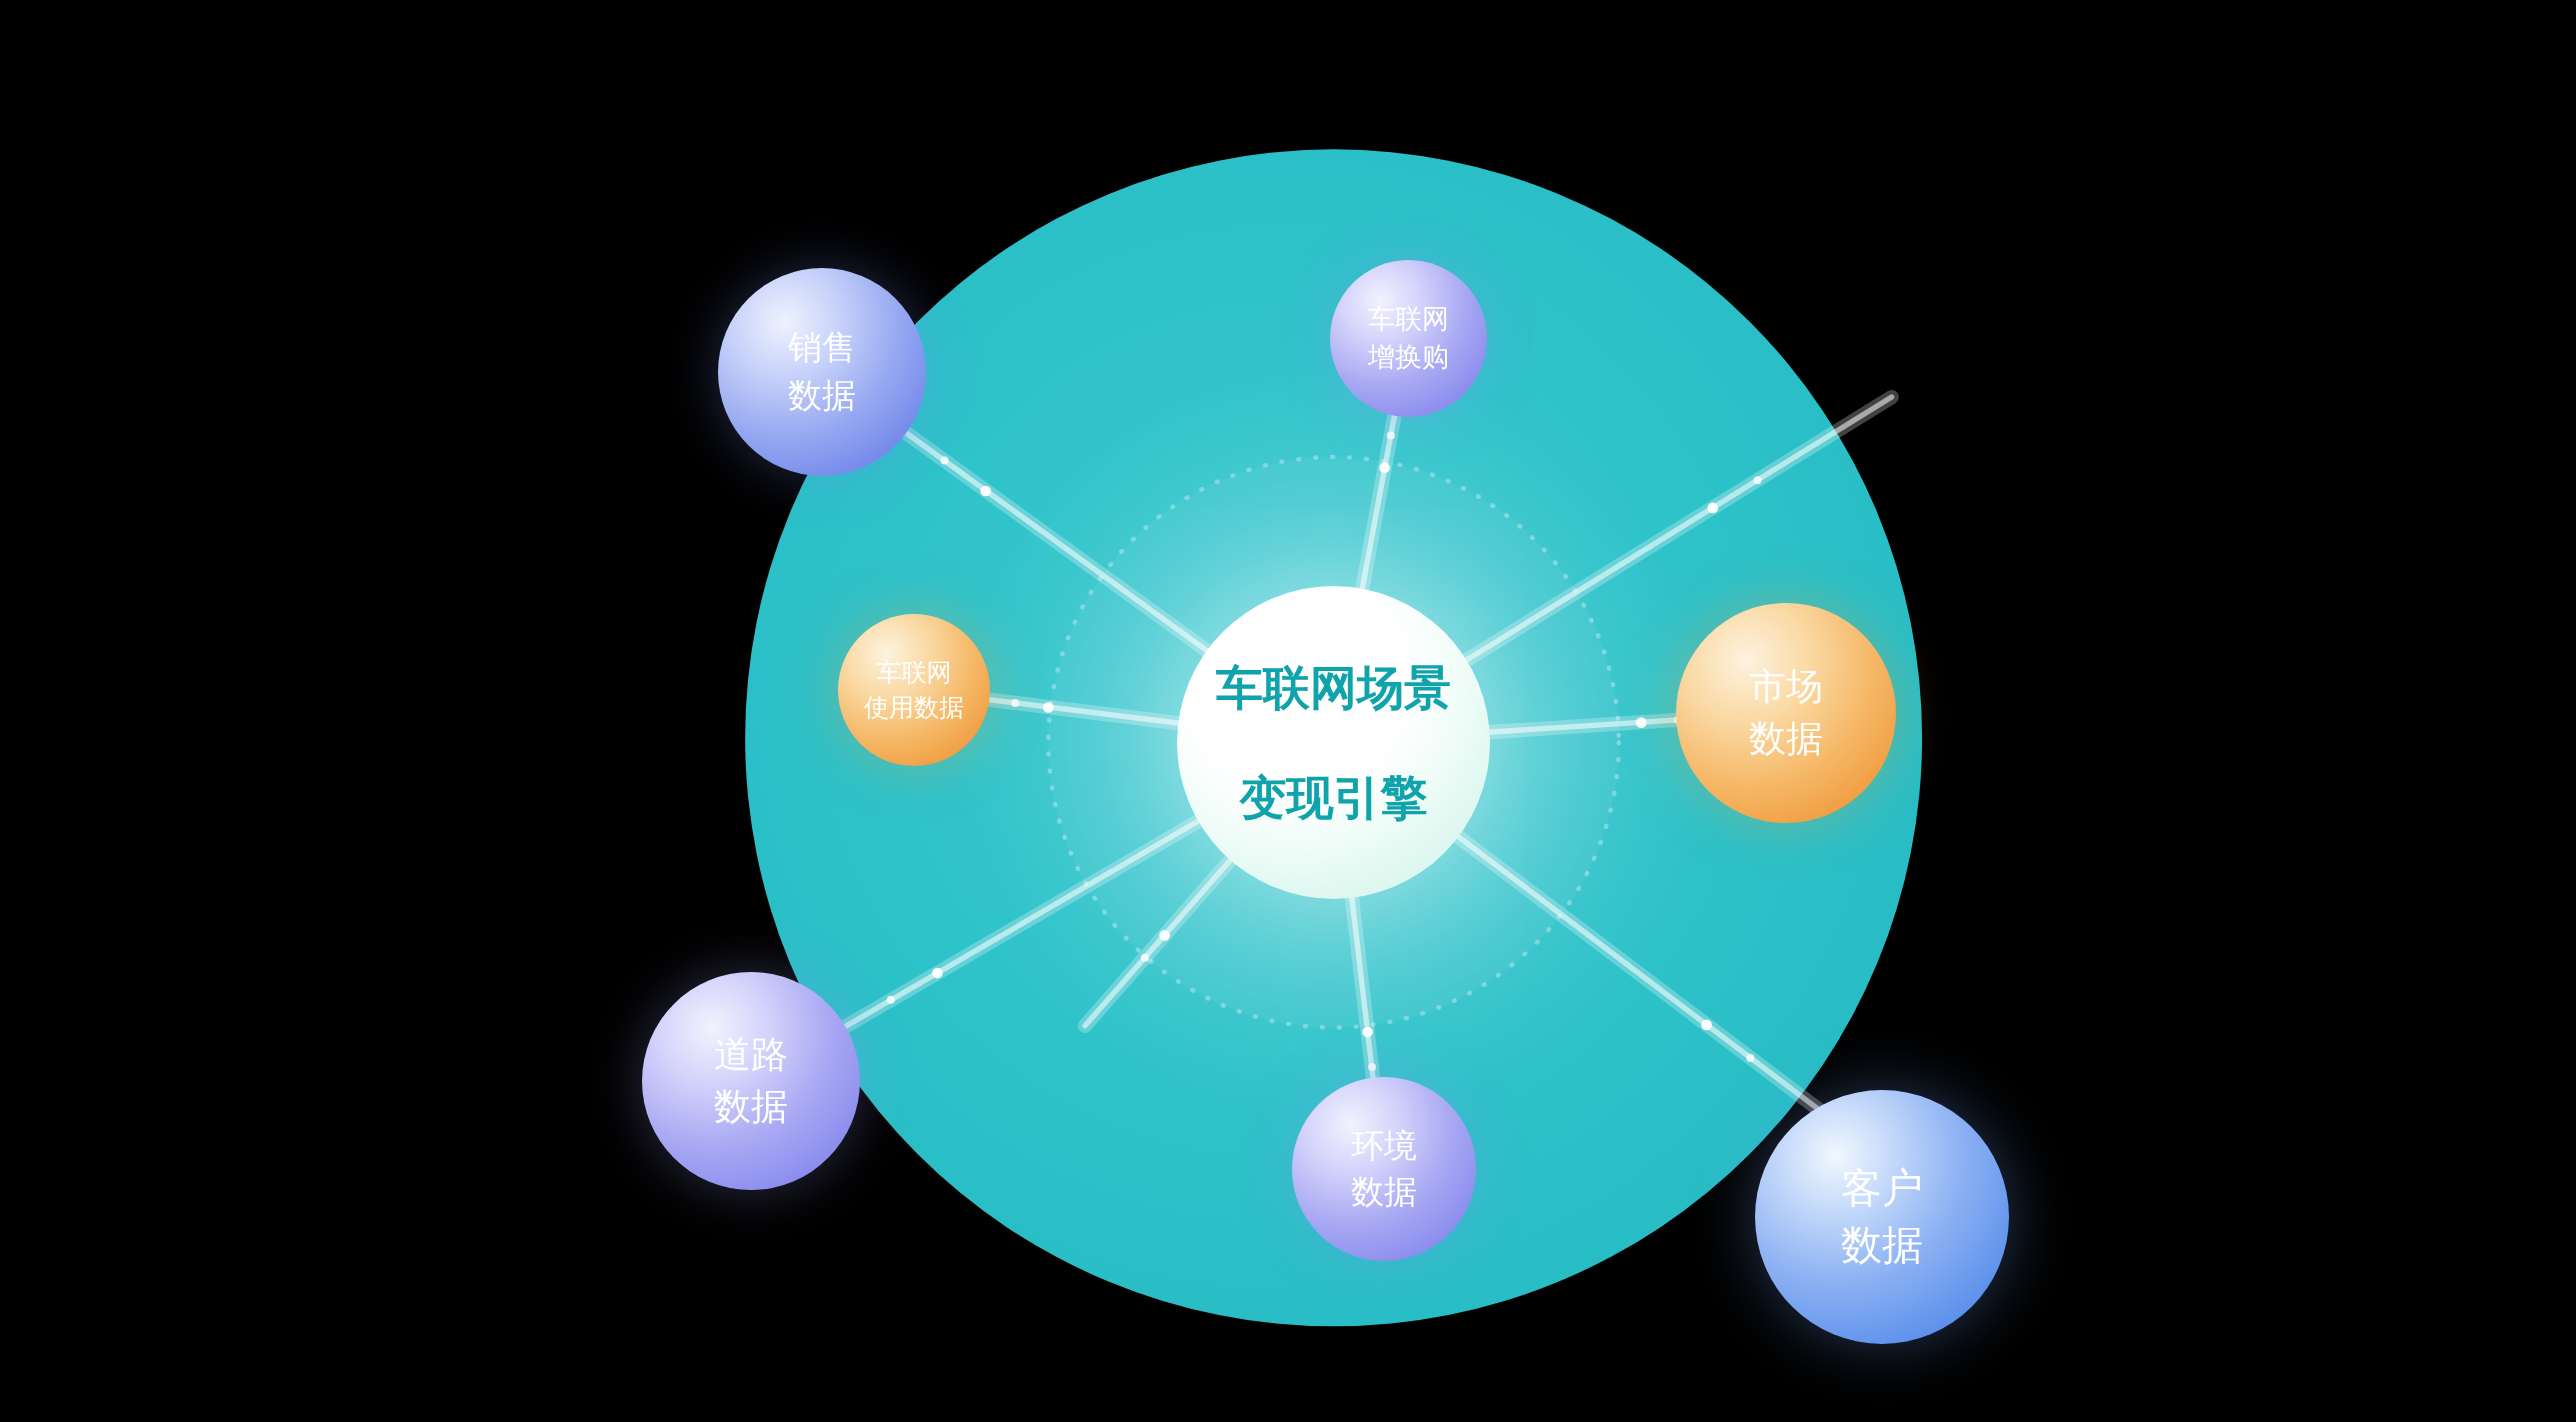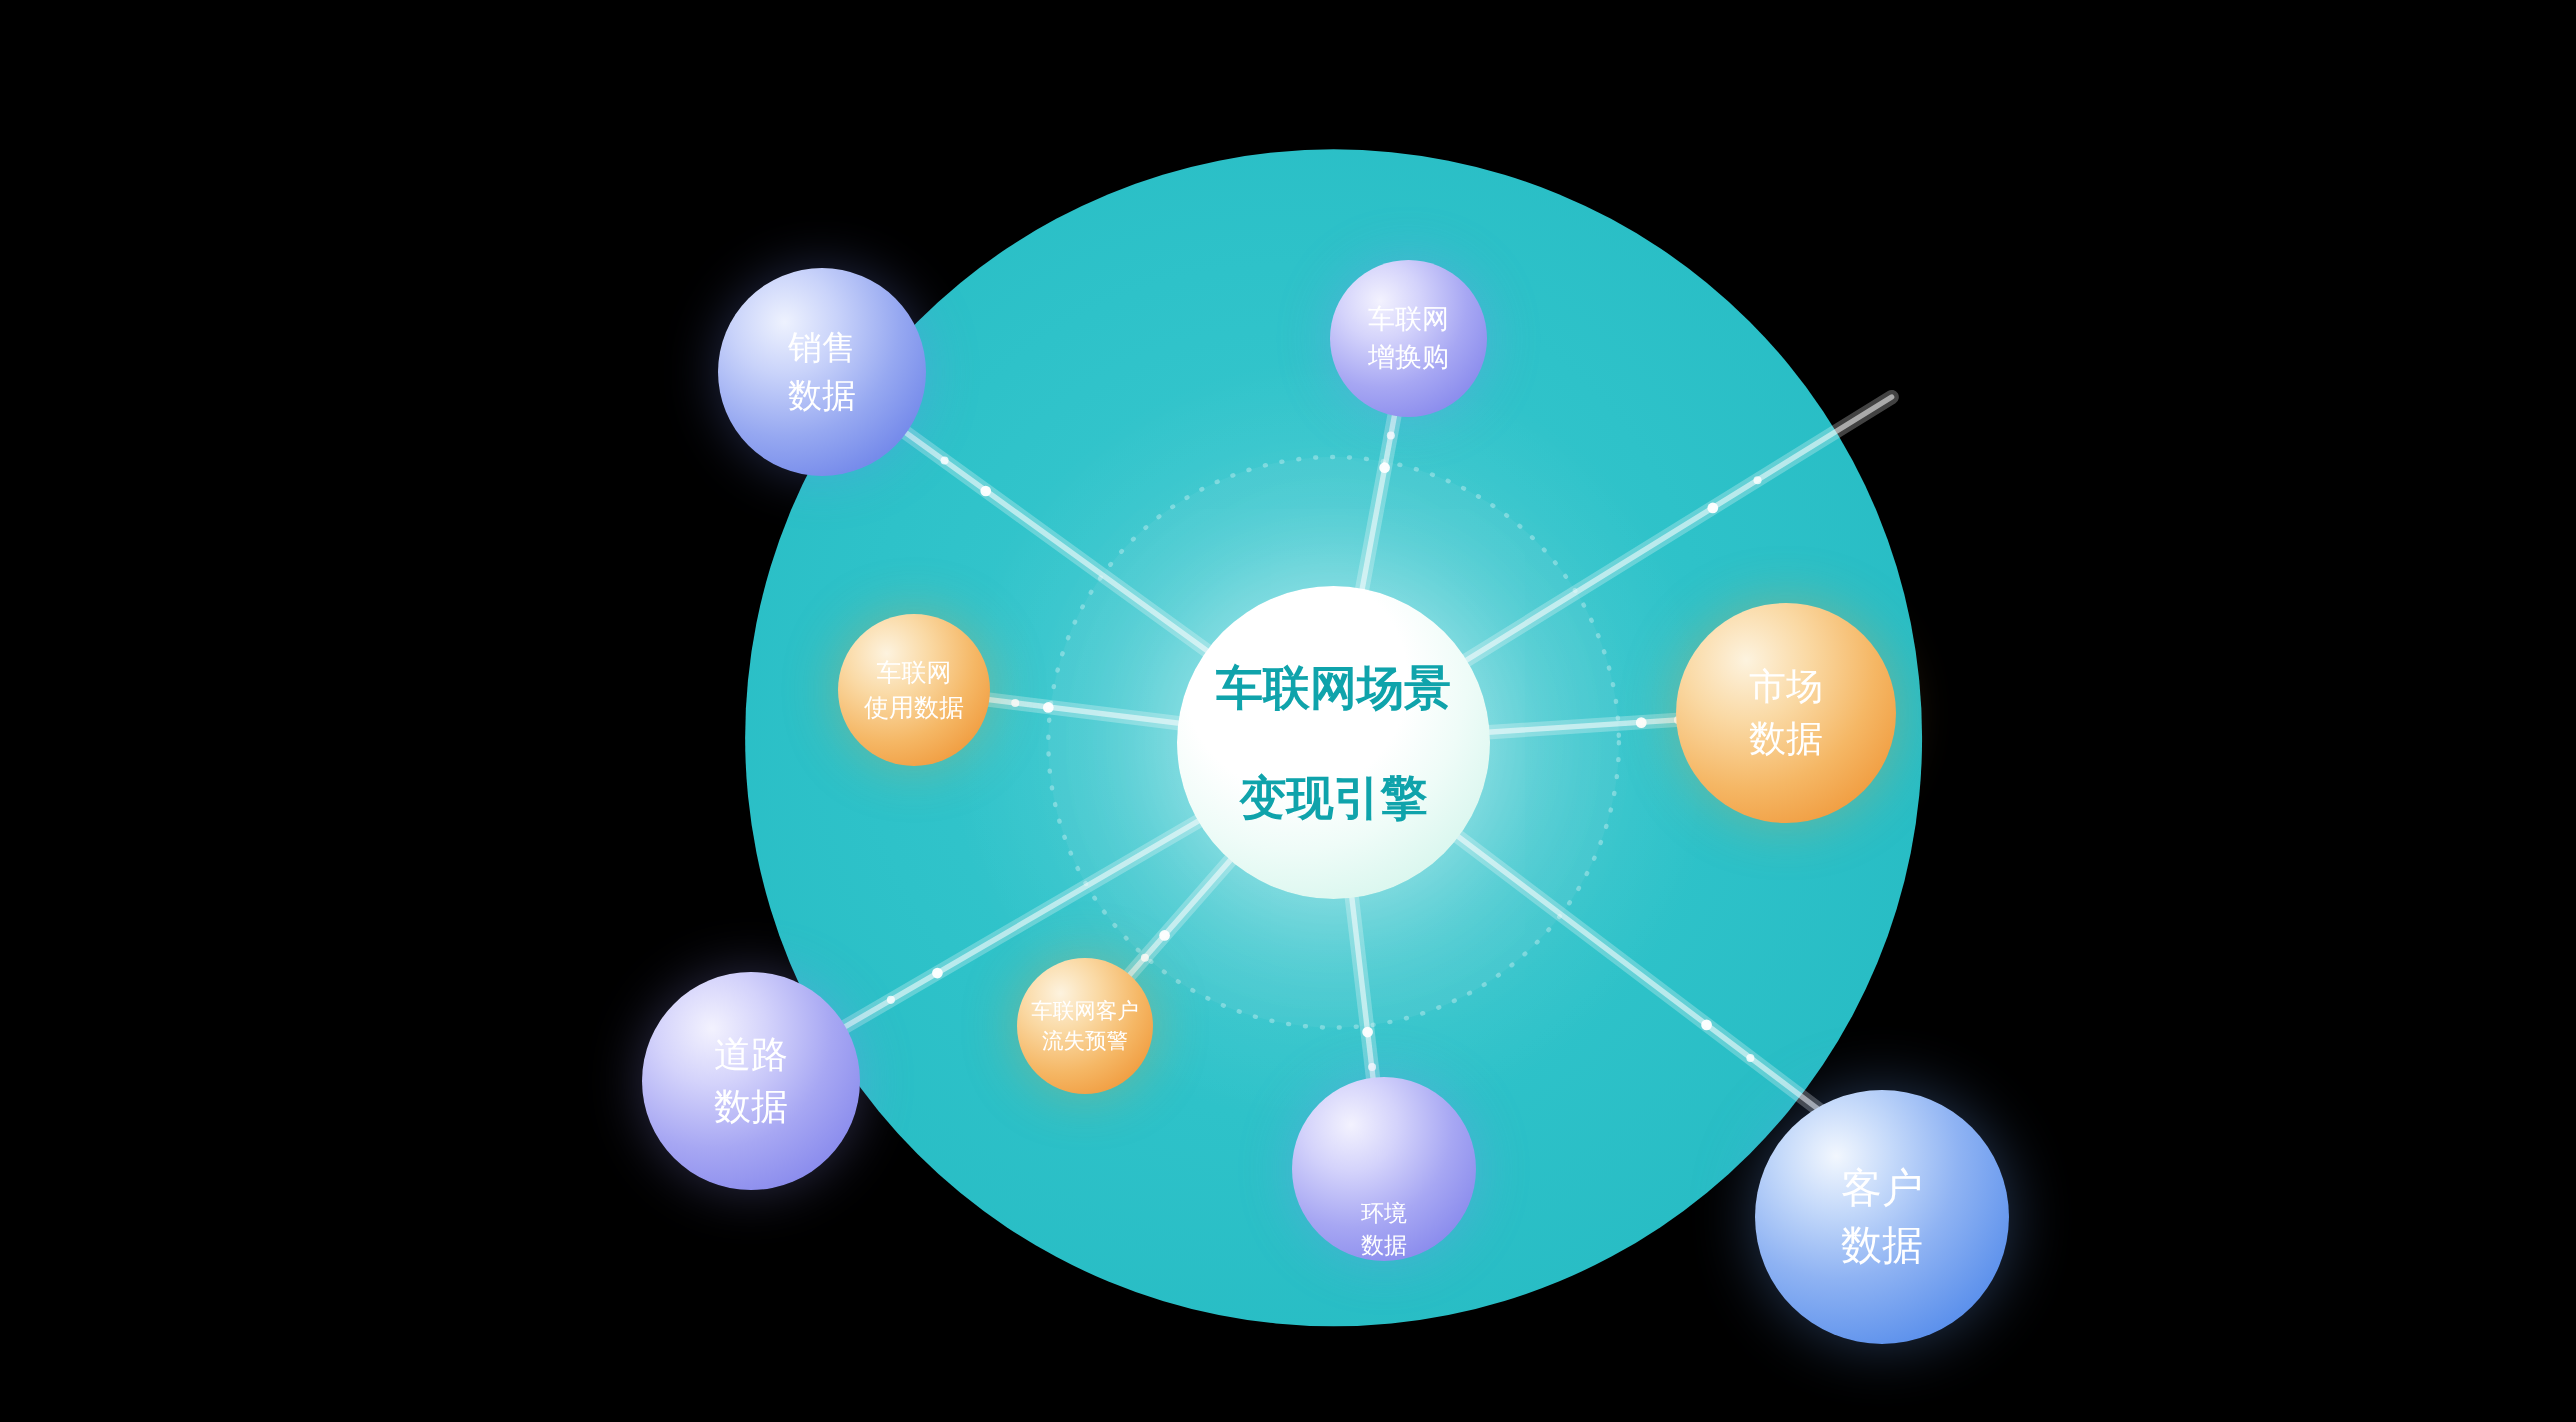--- a/index.html
+++ b/index.html
@@ -56,21 +56,21 @@
 
   
   .n-center      { left: 1177px; top: 586px;  width: 313px; height: 313px; font-size: 47px; line-height: 1.35; }
   .n-sales       { left: 718px;  top: 268px;  width: 208px; height: 208px; font-size: 34px; text-align: center; }
   .n-tradein     { left: 1330px; top: 260px;  width: 157px; height: 157px; font-size: 27px; }
   .n-vehicle     { left: 1760px; top: 266px;  width: 263px; height: 263px; font-size: 41px; }
   .n-market      { left: 1676px; top: 603px;  width: 220px; height: 220px; font-size: 37px; }
   .n-marketing   { left: 838px;  top: 614px;  width: 152px; height: 152px; font-size: 25px; }
   .n-road        { left: 642px;  top: 972px; width: 218px; height: 218px; font-size: 37px; }
   .n-churn       { left: 1017px; top: 958px; width: 136px; height: 136px; font-size: 21.5px; }
-  .n-environment { left: 1292px; top: 1077px; width: 184px; height: 184px; font-size: 23px; justify-content: flex-end; }
+  .n-environment { left: 1292px; top: 1077px; width: 184px; height: 184px; font-size: 33px; }
   .n-customer    { left: 1755px; top: 1090px; width: 254px; height: 254px; font-size: 41px; }
 </style>
 </head>
 <body>
 
 <div id="stage">
 
   <svg id="backdrop-svg" width="2576" height="1422" viewBox="0 0 2880 1590">
     <defs>
       <radialGradient id="tealGrad" cx="46%" cy="46%" r="60%">
@@ -177,24 +177,20 @@
   <div class="sphere orange n-marketing">
     <span>车联网</span>
     <span>使用数据</span>
   </div>
 
   <div class="sphere purple n-road">
     <span>道路</span>
     <span>数据</span>
   </div>
 
-  <div class="sphere orange n-churn">
-    <span>车联网客户</span>
-    <span>流失预警</span>
-  </div>
 
   <div class="sphere purple n-environment">
     <span>环境</span>
     <span>数据</span>
   </div>
 
   <div class="sphere blue n-customer">
     <span>客户</span>
     <span>数据</span>
   </div>

